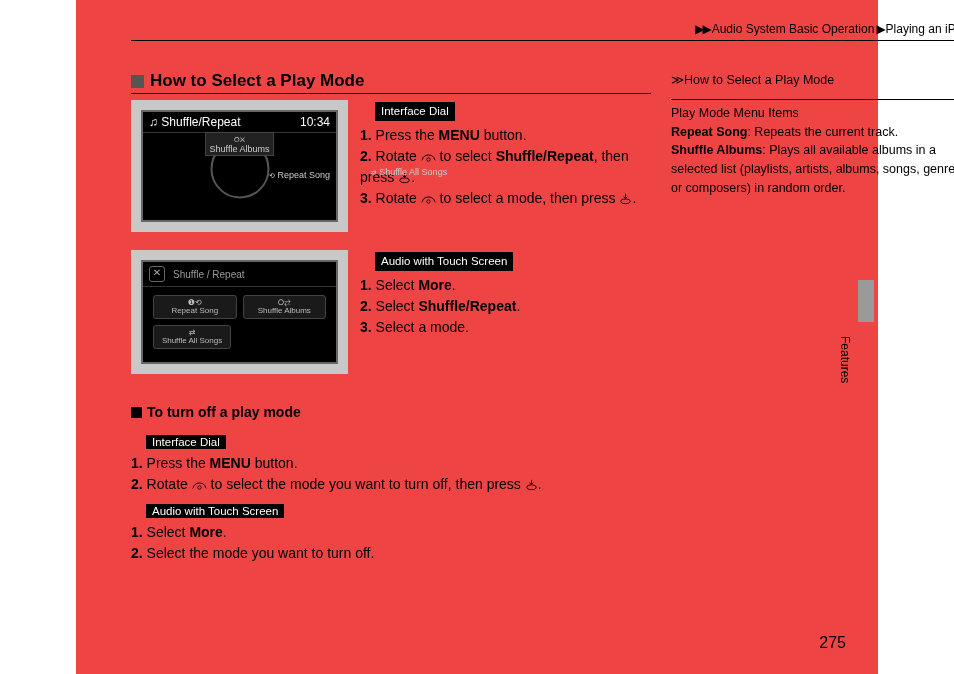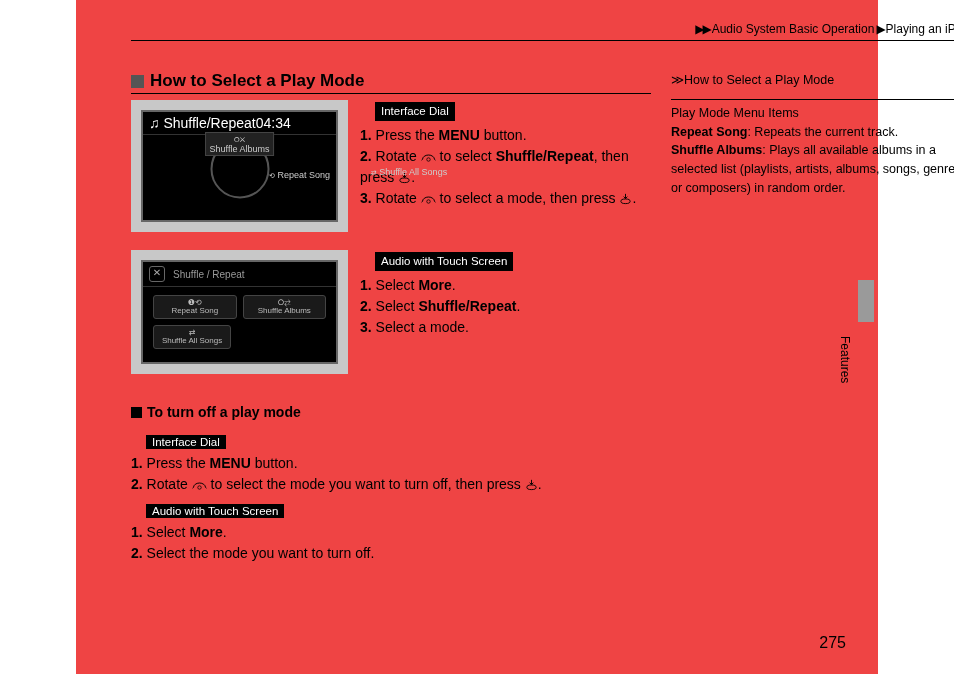--- a/index.html
+++ b/index.html
@@ -12,21 +12,21 @@
   .left{width:520px}
   .right{flex:1}
   .heading{display:flex;align-items:center;border-bottom:1px solid #000;padding-bottom:2px;margin-bottom:6px}
   .heading .box{width:13px;height:13px;background:#555;margin-right:6px}
   .heading .txt{font-weight:700;font-size:17px}
   .intro{font-size:14px;margin:4px 0 6px}
   .row{display:flex;gap:12px;margin-top:4px}
   .shot{width:217px}
   .shot-frame{background:#c8c8c8;padding:10px}
   .shot-in{background:#000;border:2px solid #666;height:108px;position:relative;color:#ddd;font-size:9px}
-  .shot-in .titlebar{display:flex;padding:3px 6px;font-size:14px;color:#fff;border-bottom:1px solid #333}
+  .shot-in .titlebar{display:flex;justify-content:space-between;padding:3px 6px;font-size:12px;color:#fff;border-bottom:1px solid #333}
   .shot-in .center{position:absolute;left:50%;top:50%;transform:translate(-50%,-45%)}
   .shot-in .dial{width:55px;height:55px;border:2px solid #555;border-radius:50%}
   .shot-in .lbl{position:absolute;font-size:9px;color:#ccc;white-space:nowrap}
   .shot-in .lbl.top{left:50%;top:20px;transform:translateX(-50%);text-align:center;background:#222;border:1px solid #444;padding:1px 4px}
   .shot-in .lbl.left{left:6px;top:55px;text-align:center}
   .shot-in .lbl.right{right:6px;top:58px}
   .shot2 .grid{display:flex;flex-wrap:wrap;gap:6px;padding:8px 10px}
   .shot2 .cell{flex:1 1 40%;background:#1a1a1a;border:1px solid #444;border-radius:3px;height:22px;display:flex;flex-direction:column;align-items:center;justify-content:center;color:#bbb;font-size:8px;line-height:1}
   .shot2 .titlebar2{display:flex;align-items:center;gap:8px;padding:4px 6px;border-bottom:1px solid #333}
   .shot2 .close{width:14px;height:14px;border:1px solid #666;border-radius:3px;text-align:center;line-height:12px;font-size:10px;color:#aaa}
@@ -62,21 +62,21 @@
           <span class="box"></span>
           <span class="txt">How to Select a Play Mode</span>
         </div>
 
         <div class="row">
           <div class="shot">
             <div class="shot-frame">
                 <div class="shot-in">
               <div class="titlebar">
                 <span>♫ <span>Shuffle/Repeat</span></span>
-                <span>04:34</span>
+                <span>10:34</span>
               </div>
               <div class="center">
                     <div class="dial"></div>
                   </div>
               <div class="lbl top"><span style="font-size:7px">⭘✕</span><br><span>Shuffle
 Albums</span></div>
               <div class="lbl left"><span style="font-size:7px">⇄</span> <span>Shuffle All
 Songs</span></div>
               <div class="lbl right"><span style="font-size:7px">⟲</span> <span>Repeat Song</span></div>
             </div>

